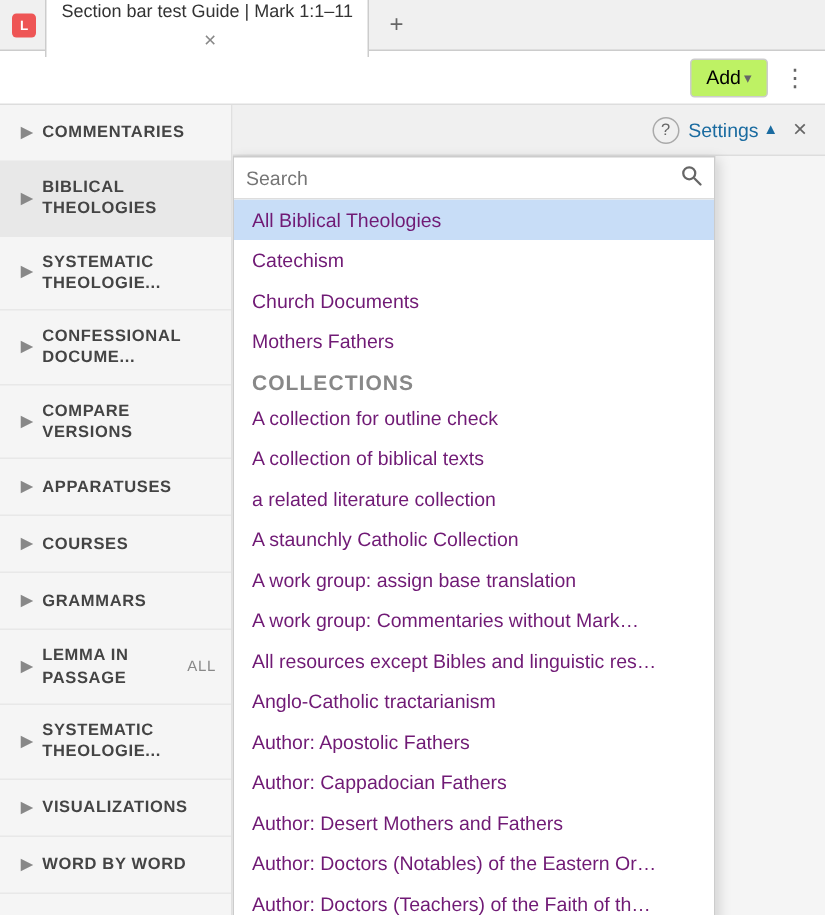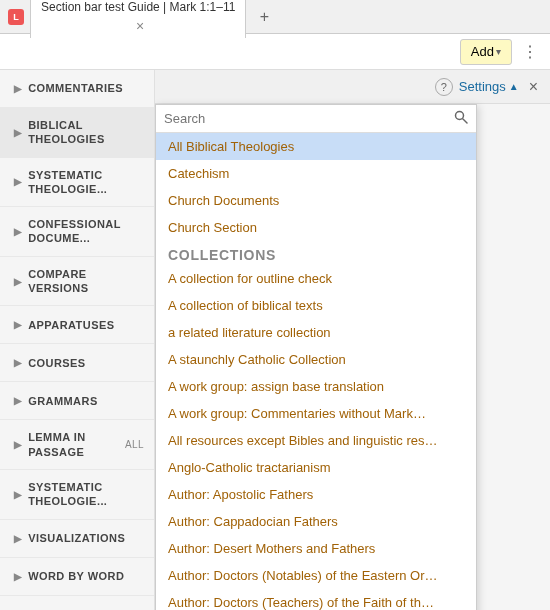--- a/index.html
+++ b/index.html
@@ -66,21 +66,21 @@
       border: 1px solid #ccc;
       border-radius: 3px;
       padding: 4px 8px;
       font-size: 13px;
       width: 160px;
       height: 26px;
     }
     .toolbar-spacer { flex: 1; }
     .add-btn {
       display: flex; align-items: center; gap: 2px;
-      background: #fef9c3;
+      background: #bef264;
       border: 1px solid #ccc;
       border-radius: 3px;
       padding: 3px 10px;
       font-size: 13px;
       cursor: pointer;
       height: 26px;
     }
     .add-btn-arrow { font-size: 10px; color: #666; }
     .more-btn {
       background: none; border: none; cursor: pointer;
@@ -197,21 +197,21 @@
       background: none; border: none; cursor: pointer;
       color: #666; font-size: 14px;
     }
     .dropdown-list {
       overflow-y: auto;
       flex: 1;
     }
     .dropdown-item {
       padding: 6px 12px;
       font-size: 13px;
-      color: #a16207;
+      color: #701a75;
       cursor: pointer;
       white-space: nowrap;
       overflow: hidden;
       text-overflow: ellipsis;
     }
     .dropdown-item.selected { background: #c8ddf7; }
     .dropdown-section-header {
       padding: 6px 12px 2px 12px;
       font-size: 14px;
       font-weight: 600;
@@ -323,21 +323,21 @@
           <svg width="14" height="14" viewBox="0 0 14 14" fill="none">
             <circle cx="5.5" cy="5.5" r="4" stroke="#666" stroke-width="1.5"></circle>
             <line x1="9" y1="9" x2="13" y2="13" stroke="#666" stroke-width="1.5" stroke-linecap="round"></line>
           </svg>
         </button>
       </div>
       <div class="dropdown-list">
         <div class="dropdown-item selected">All Biblical Theologies</div>
         <div class="dropdown-item">Catechism</div>
         <div class="dropdown-item">Church Documents</div>
-        <div class="dropdown-item">Church Section</div>
+        <div class="dropdown-item">Mothers Fathers</div>
         <div class="dropdown-section-header">COLLECTIONS</div>
         <div class="dropdown-item">A collection for outline check</div>
         <div class="dropdown-item">A collection of biblical texts</div>
         <div class="dropdown-item">a related literature collection</div>
         <div class="dropdown-item">A staunchly Catholic Collection</div>
         <div class="dropdown-item">A work group: assign base translation</div>
         <div class="dropdown-item">A work group: Commentaries without Mark…</div>
         <div class="dropdown-item">All resources except Bibles and linguistic res…</div>
         <div class="dropdown-item">Anglo-Catholic tractarianism</div>
         <div class="dropdown-item">Author: Apostolic Fathers</div>

